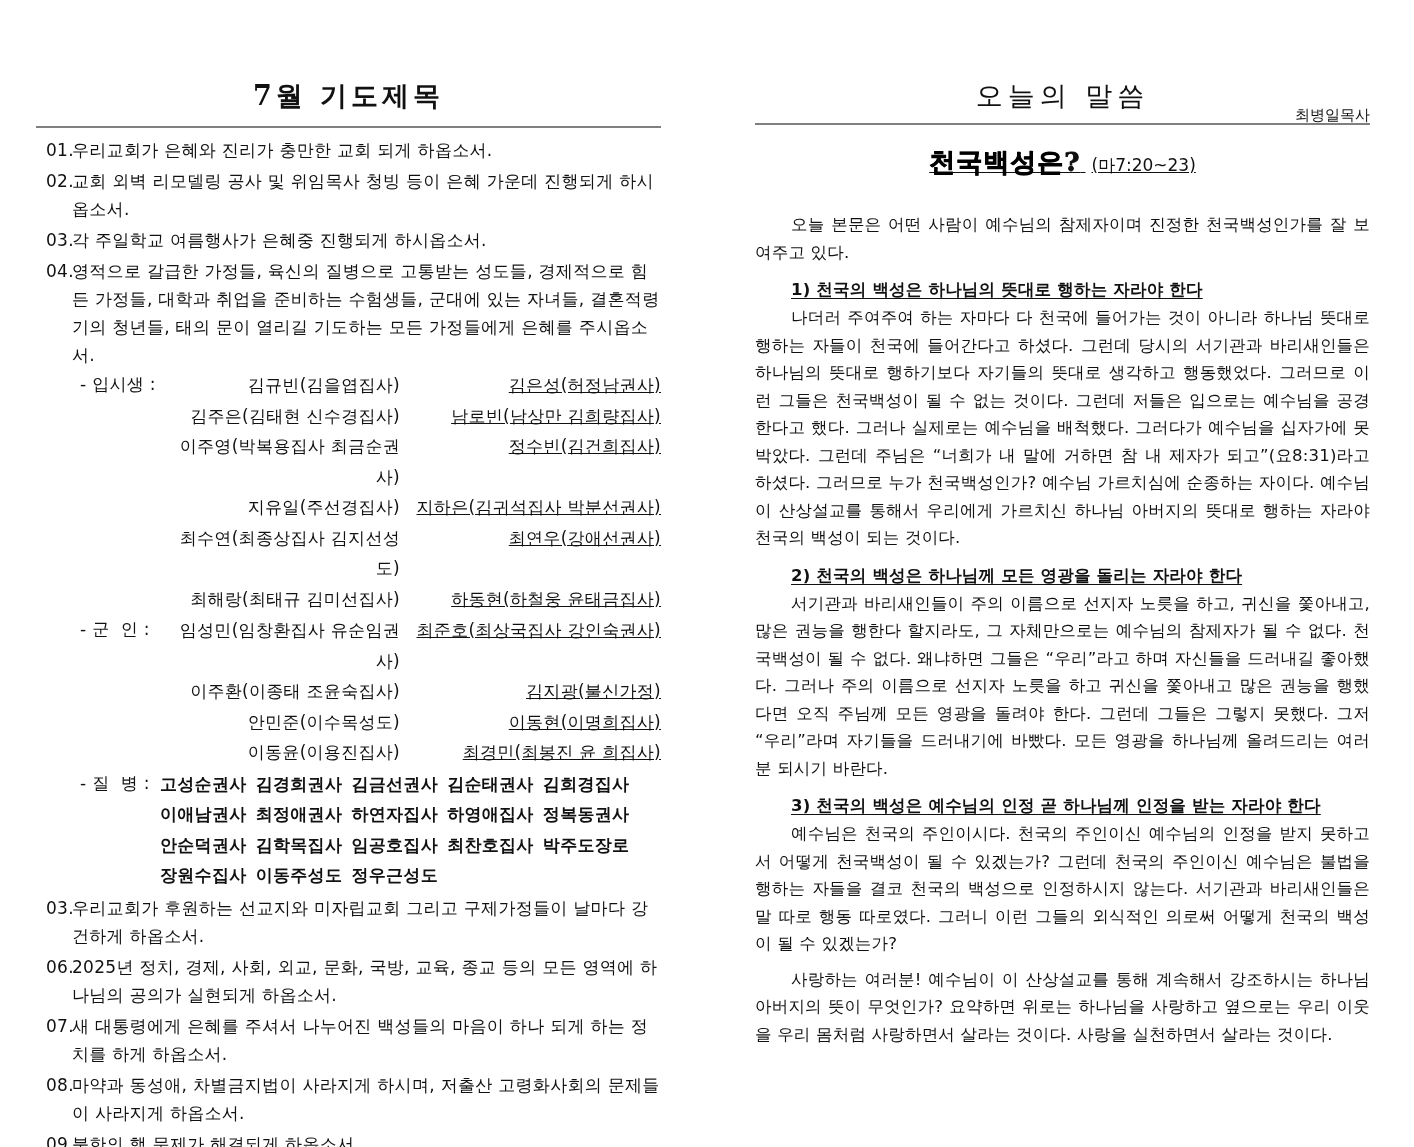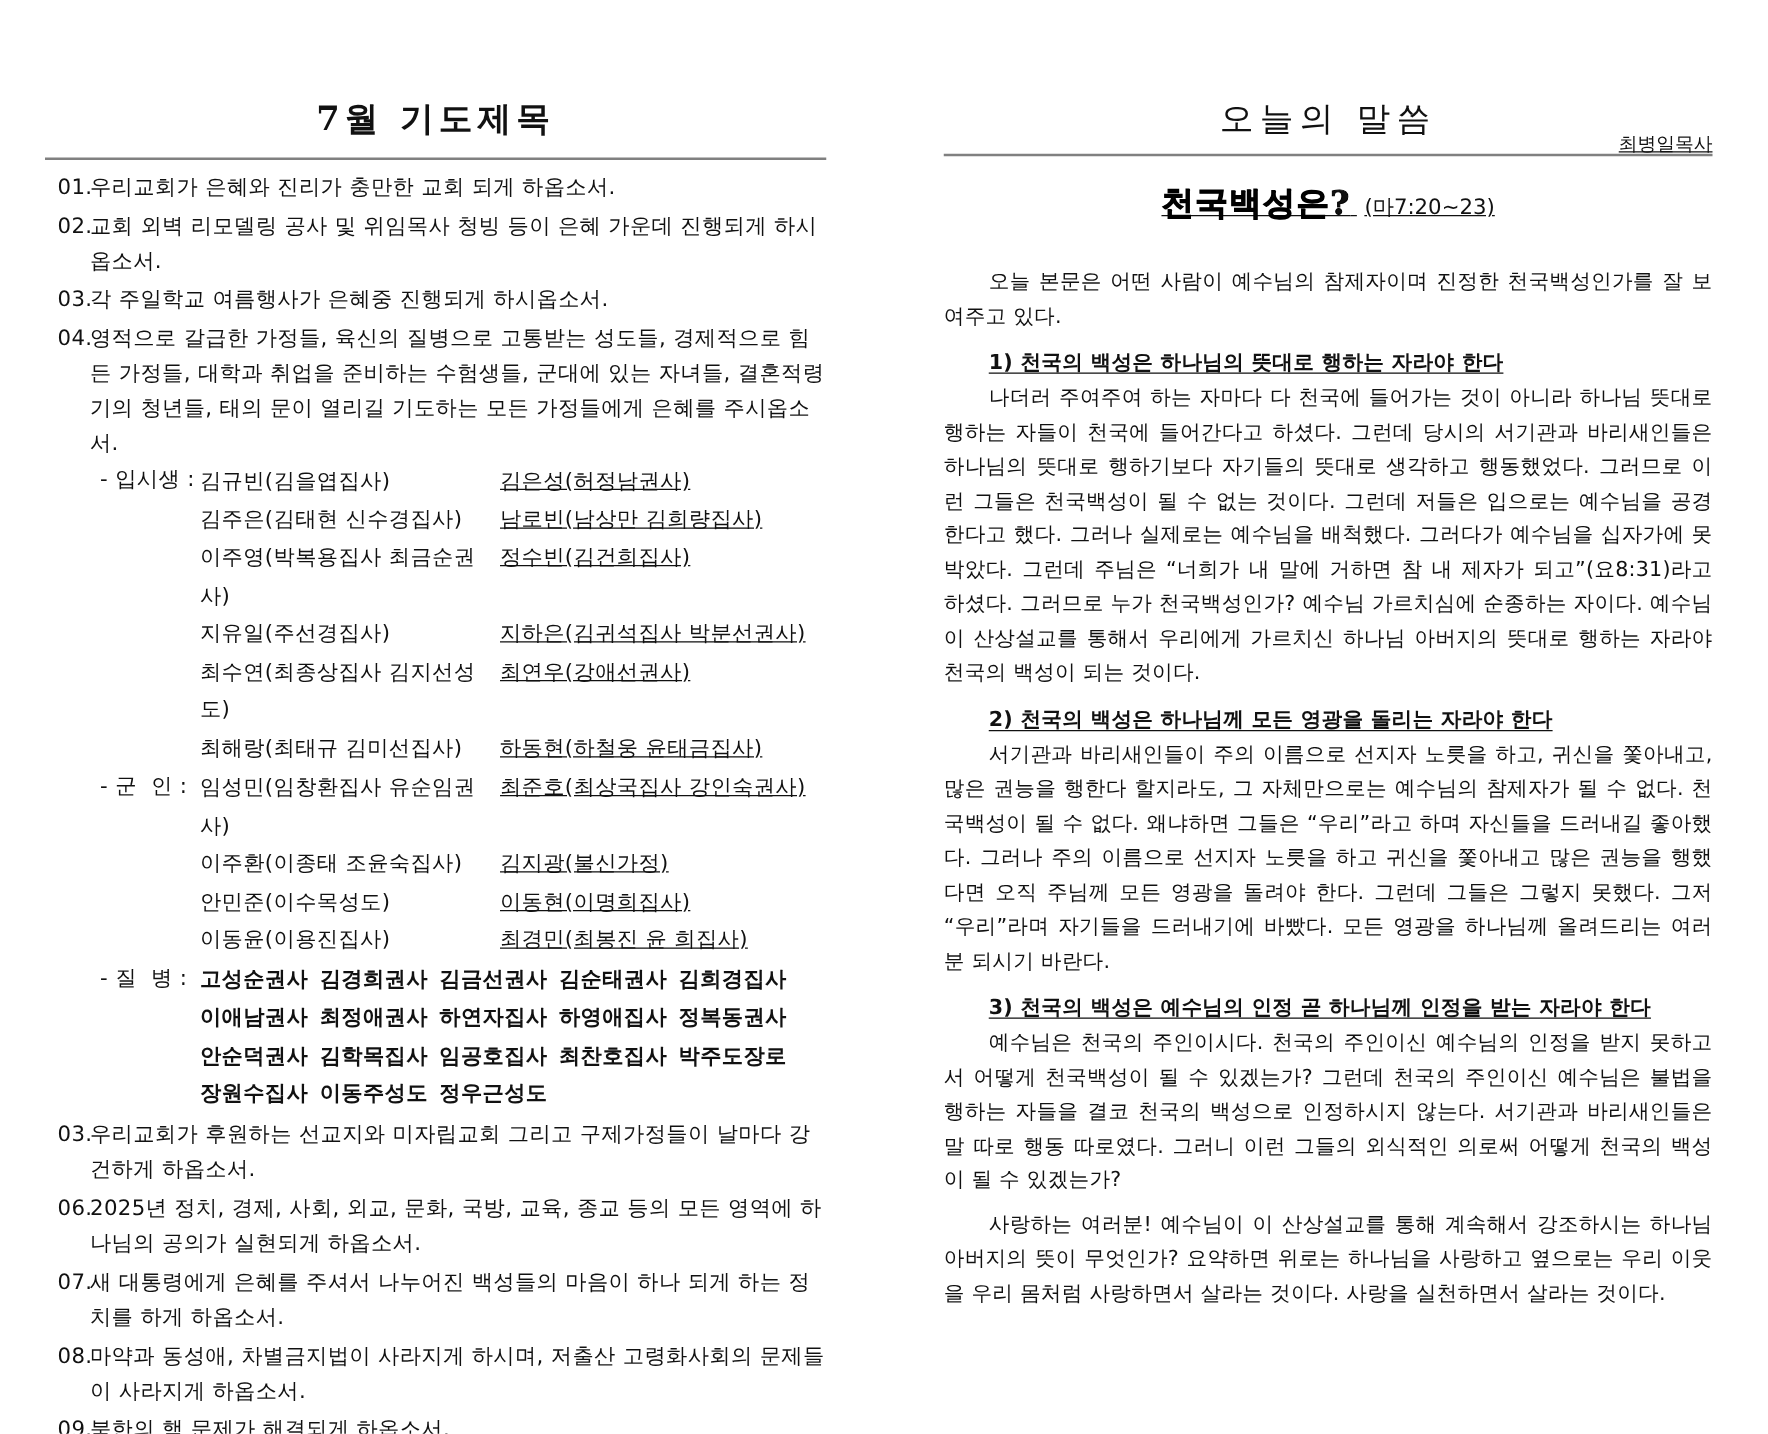--- a/index.html
+++ b/index.html
@@ -14,33 +14,33 @@
   .page-title {
     text-align: center; font-family: "DejaVu Serif", "Liberation Serif", serif;
     font-size: 27px; font-weight: bold; letter-spacing: 4px;
     height: 48px; line-height: 52px;
   }
   .col-right .page-title { font-weight: normal; font-family: "DejaVu Sans", sans-serif; letter-spacing: 5px; }
   .rule { height: 2px; background: #808080; }
   .col-left .rule { margin-top: 8px; }
   .col-right .rule { margin-top: 5px; }
   .author {
-    position: absolute; right: 0; top: 36px; font-size: 15px; text-decoration: underline;
+    position: absolute; right: 0; top: 36px; font-size: 15px;
   }
 
   
   .prayer-list { margin-top: 8px; font-size: 17px; letter-spacing: 0.3px; }
   .prayer-item { position: relative; padding-left: 36px; line-height: 28px; margin-bottom: 3px; }
   .prayer-item .num { position: absolute; left: 10px; top: 0; }
   .prayer-item .text { display: block; }
 
   .name-group { position: relative; padding-left: 0; margin-left: 8px; margin-top: 1px; }
   .name-group .label { position: absolute; left: 0; top: 0; white-space: pre; }
   .name-rows { margin-left: 80px; }
-  .name-row { display: flex; line-height: 30.5px; }
+  .name-row { display: flex; line-height: 30.5px; text-align: right; }
   .name-row .c1 { width: 240px; }
   .name-row .c2 { flex: 1; text-decoration: underline; }
   .ill-row { line-height: 30.5px; word-spacing: 3px; font-weight: bold; }
 
   
   .sermon-title-wrap { text-align: center; margin-top: 20px; height: 40px; text-decoration: underline; }
   .sermon-title {
     font-family: "DejaVu Serif", serif; font-weight: 900; font-size: 26px;
     letter-spacing: 1px; -webkit-text-stroke: 0.8px #000;
   }

